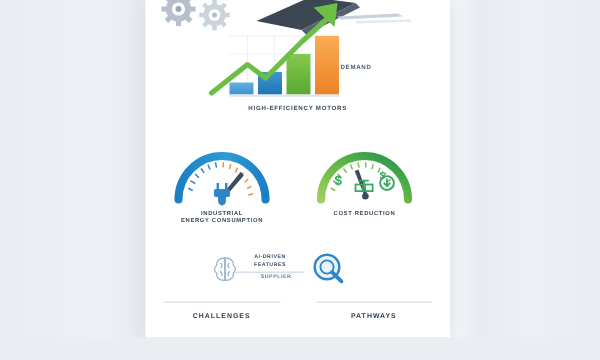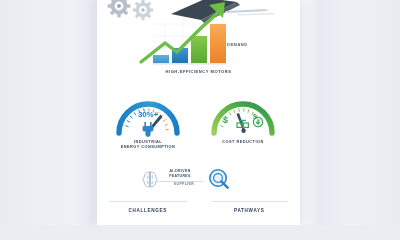--- a/index.html
+++ b/index.html
@@ -196,21 +196,20 @@
         <circle cx="43.6" cy="38.6" r="2.2" fill="#3b4a5c"></circle>
 
         <g fill="#2e86c8" transform="translate(36,30)">
           <rect x="3.4" y="0" width="1.6" height="4"></rect>
           <rect x="9" y="0" width="1.6" height="4"></rect>
           <rect x="1.6" y="4" width="10.8" height="5.4" rx="1.4"></rect>
           <path d="M4.4 9.4 h5.2 v2.6 a2.6 2.6 0 0 1 -5.2 0 Z"></path>
           <rect x="6.3" y="11.6" width="1.4" height="3.4"></rect>
         </g>
       </svg>
-      <div class="gauge-value">30%+</div>
       <div class="gauge-caption">
         <div>INDUSTRIAL</div>
         <div>ENERGY CONSUMPTION</div>
       </div>
     </div>
 
     <div class="gauge" id="gauge-cost">
       <svg width="86" height="48" viewBox="0 0 86 48">
         <defs>
           <linearGradient id="arcGreen" x1="0" y1="1" x2="1" y2="0">

